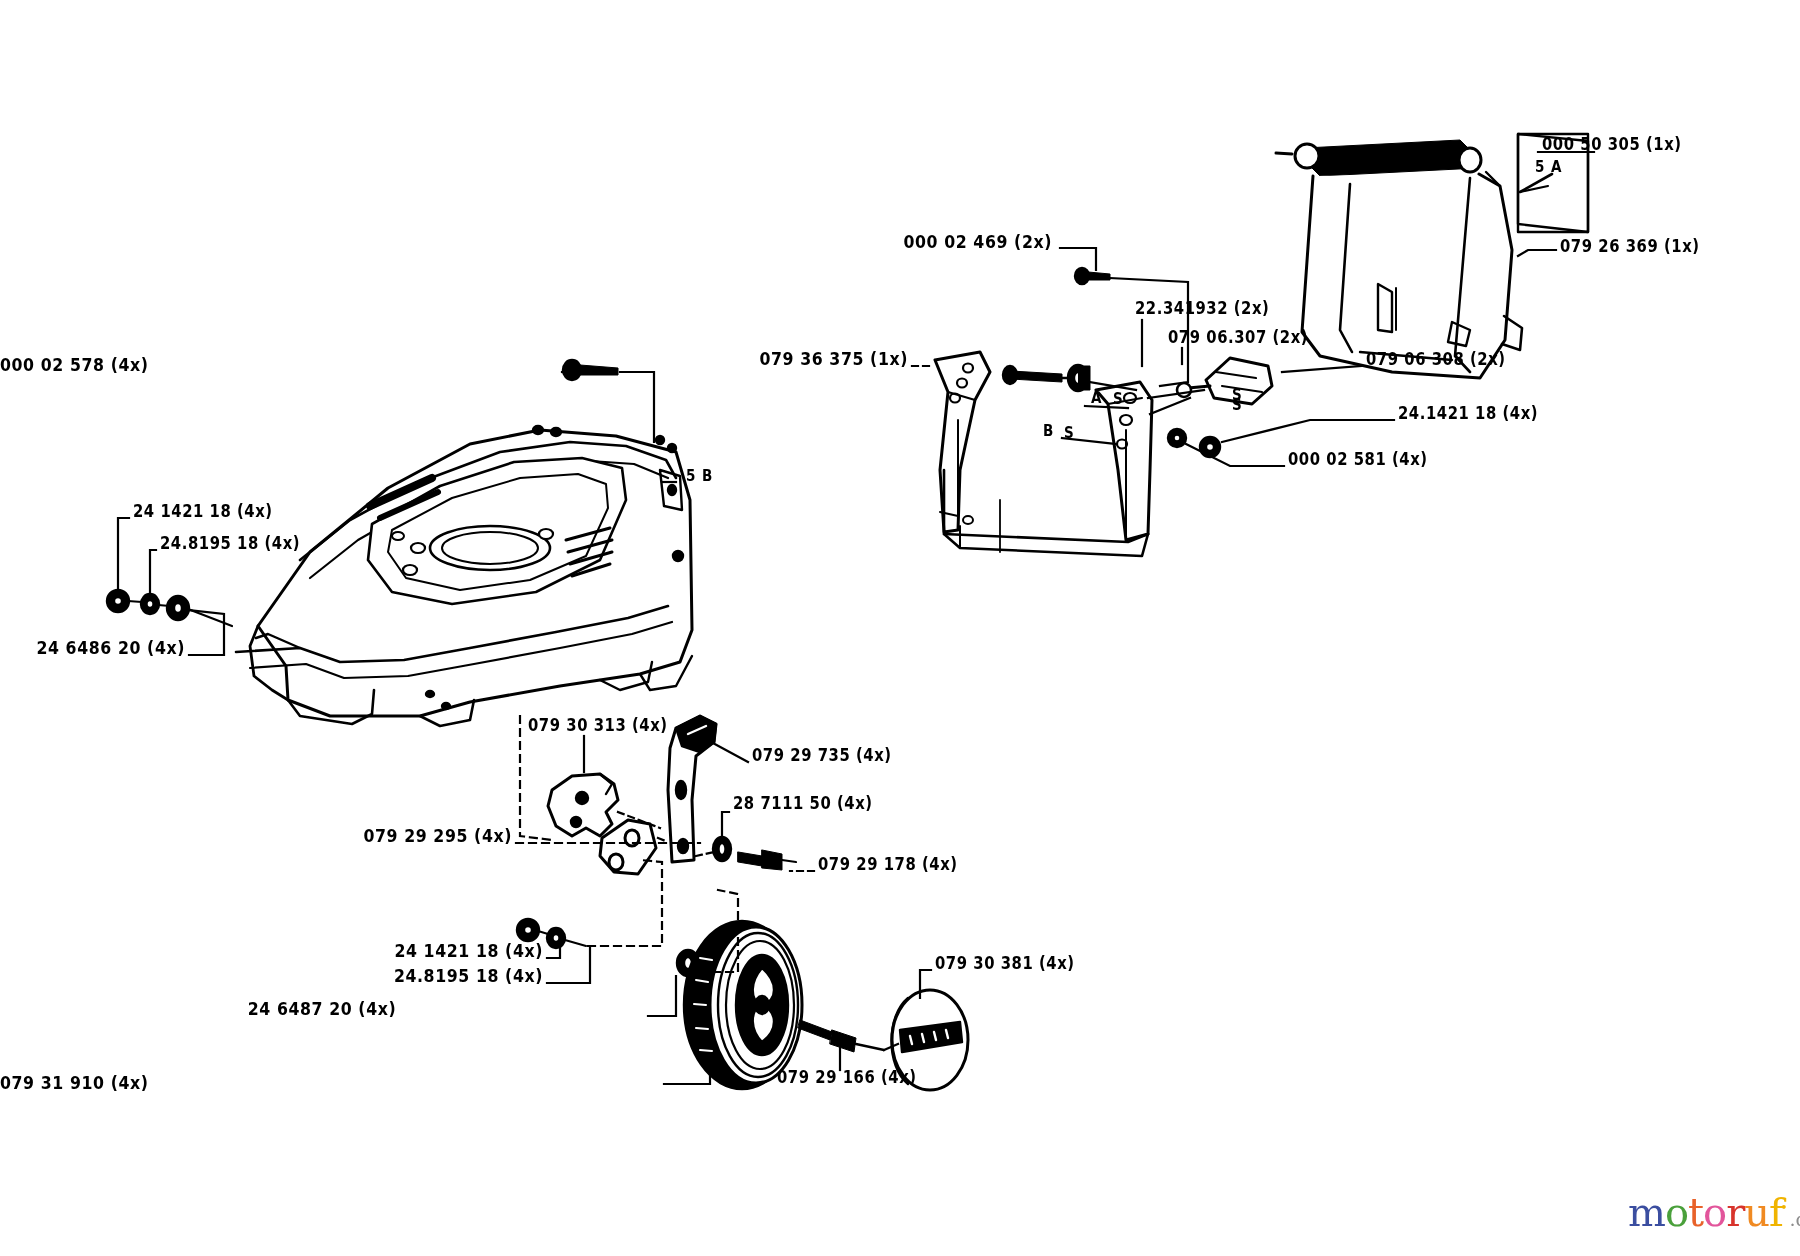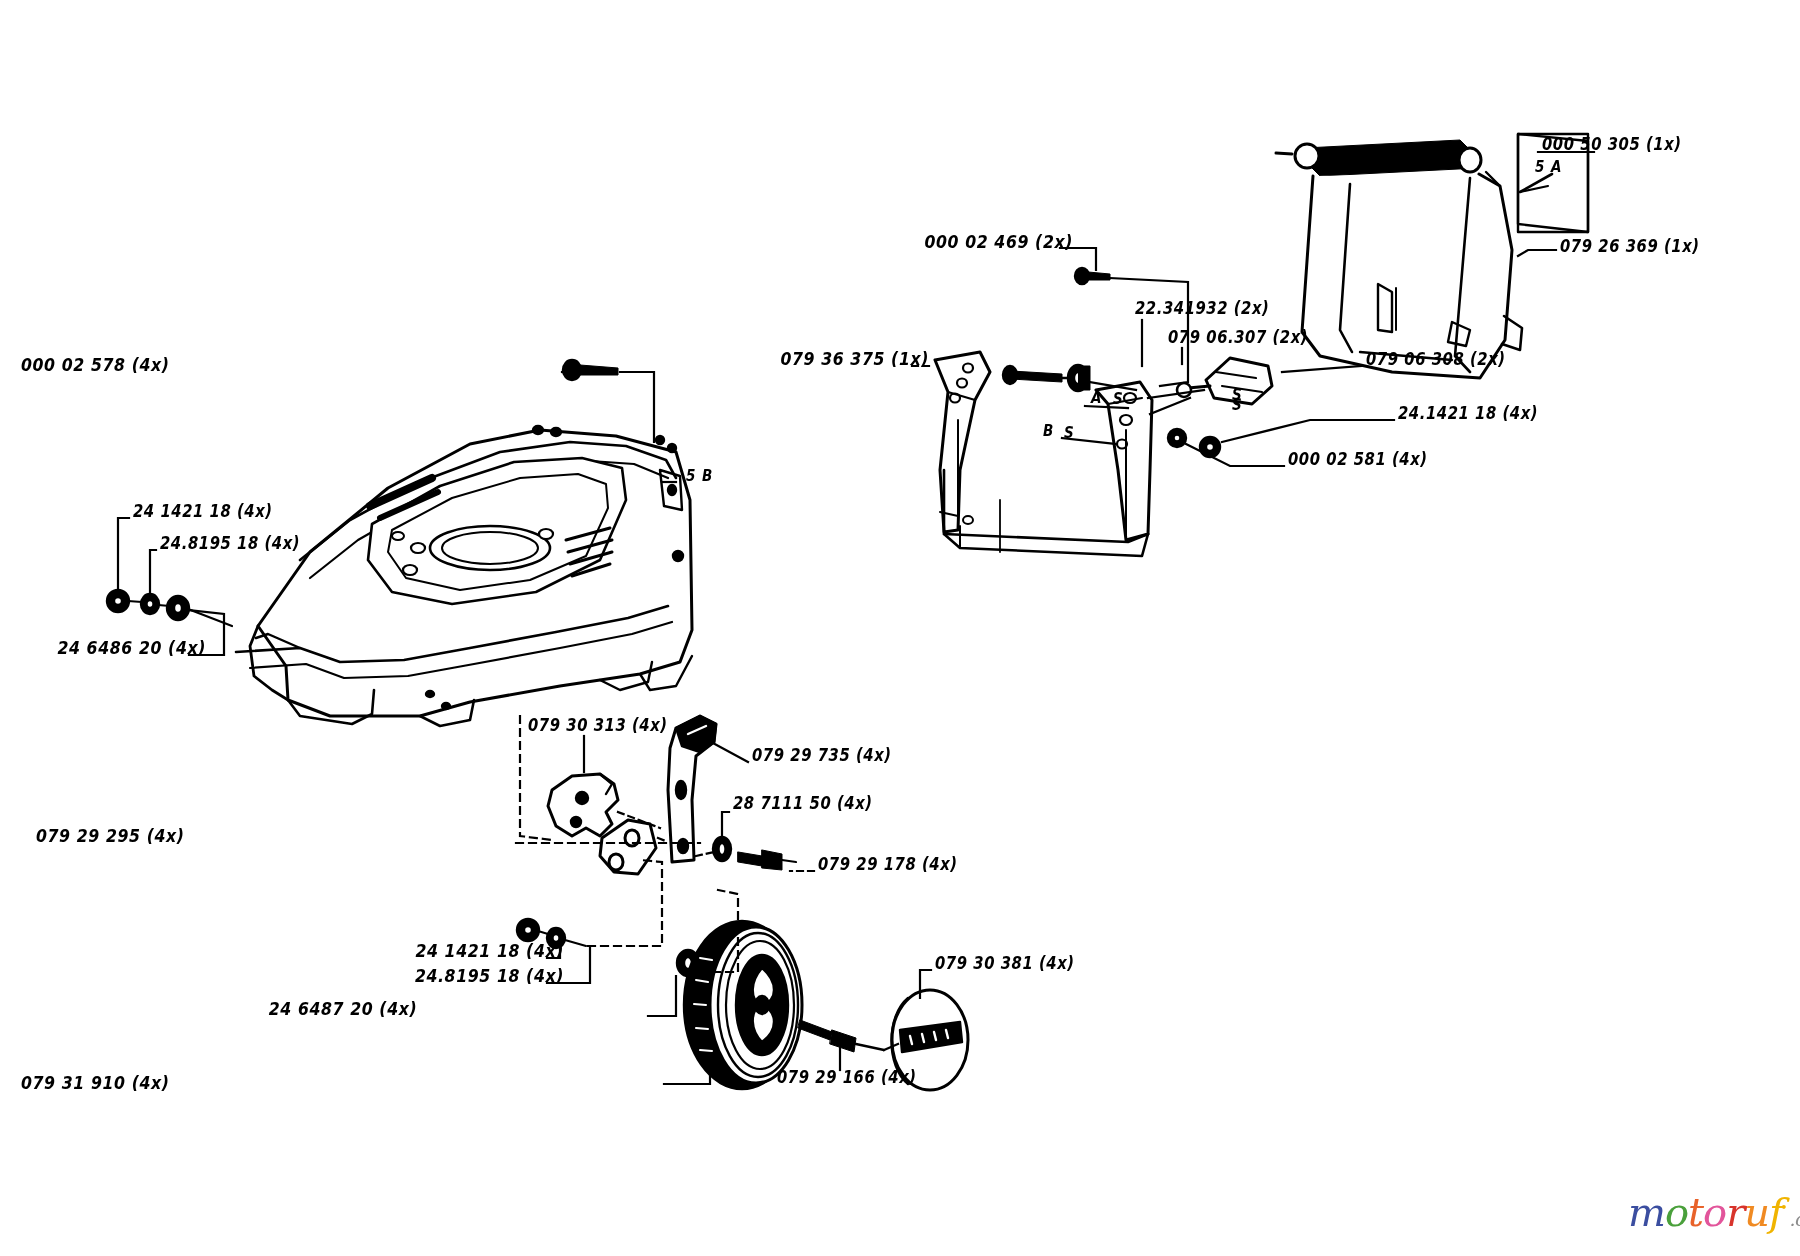--- a/index.html
+++ b/index.html
@@ -4,37 +4,36 @@
 <title>Parts Diagram</title>
 <style>
   html,body{margin:0;padding:0;background:#ffffff;}
   body{
     font-family:"DejaVu Sans","Liberation Sans",sans-serif;
     width:1800px;height:1256px;overflow:hidden;position:relative;
   }
   #sheet{
     position:absolute;left:0;top:0;width:1800px;height:1256px;
     background:#ffffff;
-    font-style:italic;
   }
   
   .lbl{
     position:absolute;
     color:#000000;
     font-family:"DejaVu Sans","Liberation Sans",sans-serif;
     font-weight:700;
     font-size:17.5px;
     letter-spacing:0.6px;
     white-space:nowrap;
     line-height:1;
     font-stretch:condensed;
     transform:scaleX(0.94);
     transform-origin:left center;
   }
-  .lbl.r{transform-origin:right center;padding-left:21px;}
+  .lbl.r{transform-origin:right center;}
   .lbl.tag{font-size:16px;letter-spacing:1px;}
 
   
   #artlayer{position:absolute;left:0;top:0;width:1800px;height:1256px;}
   #leaders{position:absolute;left:0;top:0;width:1800px;height:1256px;}
 
   
   #wm{
     position:absolute;left:1628px;top:1192px;
     font-family:"DejaVu Serif","Liberation Serif",serif;
@@ -381,21 +380,21 @@
       <div class="lbl" style="top: 351px; left: 1366px;">079 06 308  (2x)</div>
       <div class="lbl" style="top: 405px; left: 1398px;">24.1421 18  (4x)</div>
       <div class="lbl" style="top: 451px; left: 1288px;">000 02 581  (4x)</div>
       <div class="lbl r" style="top: 357px; left: 0px; width: 560px; transform: none;">000 02 578   (4x)</div>
       <div class="lbl" style="top: 503px; left: 133px;">24 1421 18   (4x)</div>
       <div class="lbl" style="top: 535px; left: 160px;">24.8195 18   (4x)</div>
       <div class="lbl r" style="top: 640px; left: 0px; width: 185px; text-align: right; transform: none;">24 6486 20  (4x)</div>
       <div class="lbl" style="top: 717px; left: 528px;">079 30 313  (4x)</div>
       <div class="lbl" style="top: 747px; left: 752px;">079 29 735  (4x)</div>
       <div class="lbl" style="top: 795px; left: 733px;">28 7111 50   (4x)</div>
-      <div class="lbl r" style="top: 828px; left: 0px; width: 512px; text-align: left; transform: none; margin-left: 15px;">079 29 295   (4x)</div>
+      <div class="lbl r" style="top: 828px; left: 0px; width: 512px; text-align: right; transform: none;">079 29 295   (4x)</div>
       <div class="lbl" style="top: 856px; left: 818px;">079 29 178   (4x)</div>
       <div class="lbl r" style="top: 943px; left: 0px; width: 543px; text-align: right; transform: none;">24 1421 18   (4x)</div>
       <div class="lbl r" style="top: 968px; left: 0px; width: 543px; text-align: right; transform: none;">24.8195 18  (4x)</div>
       <div class="lbl r" style="top: 1001px; left: 0px; width: 644px; text-align: center; transform: none;">24 6487  20   (4x)</div>
       <div class="lbl r" style="top: 1075px; left: 0px; width: 660px; text-align: left; transform: none;">079 31 910  (4x)</div>
       <div class="lbl" style="top: 1069px; left: 777px;">079 29 166  (4x)</div>
       <div class="lbl" style="top: 955px; left: 935px;">079 30 381 (4x)</div>
     </div>
   <div id="tag-layer">
       <div class="lbl tag" style="left: 1535px; top: 159px;">5 A</div>

